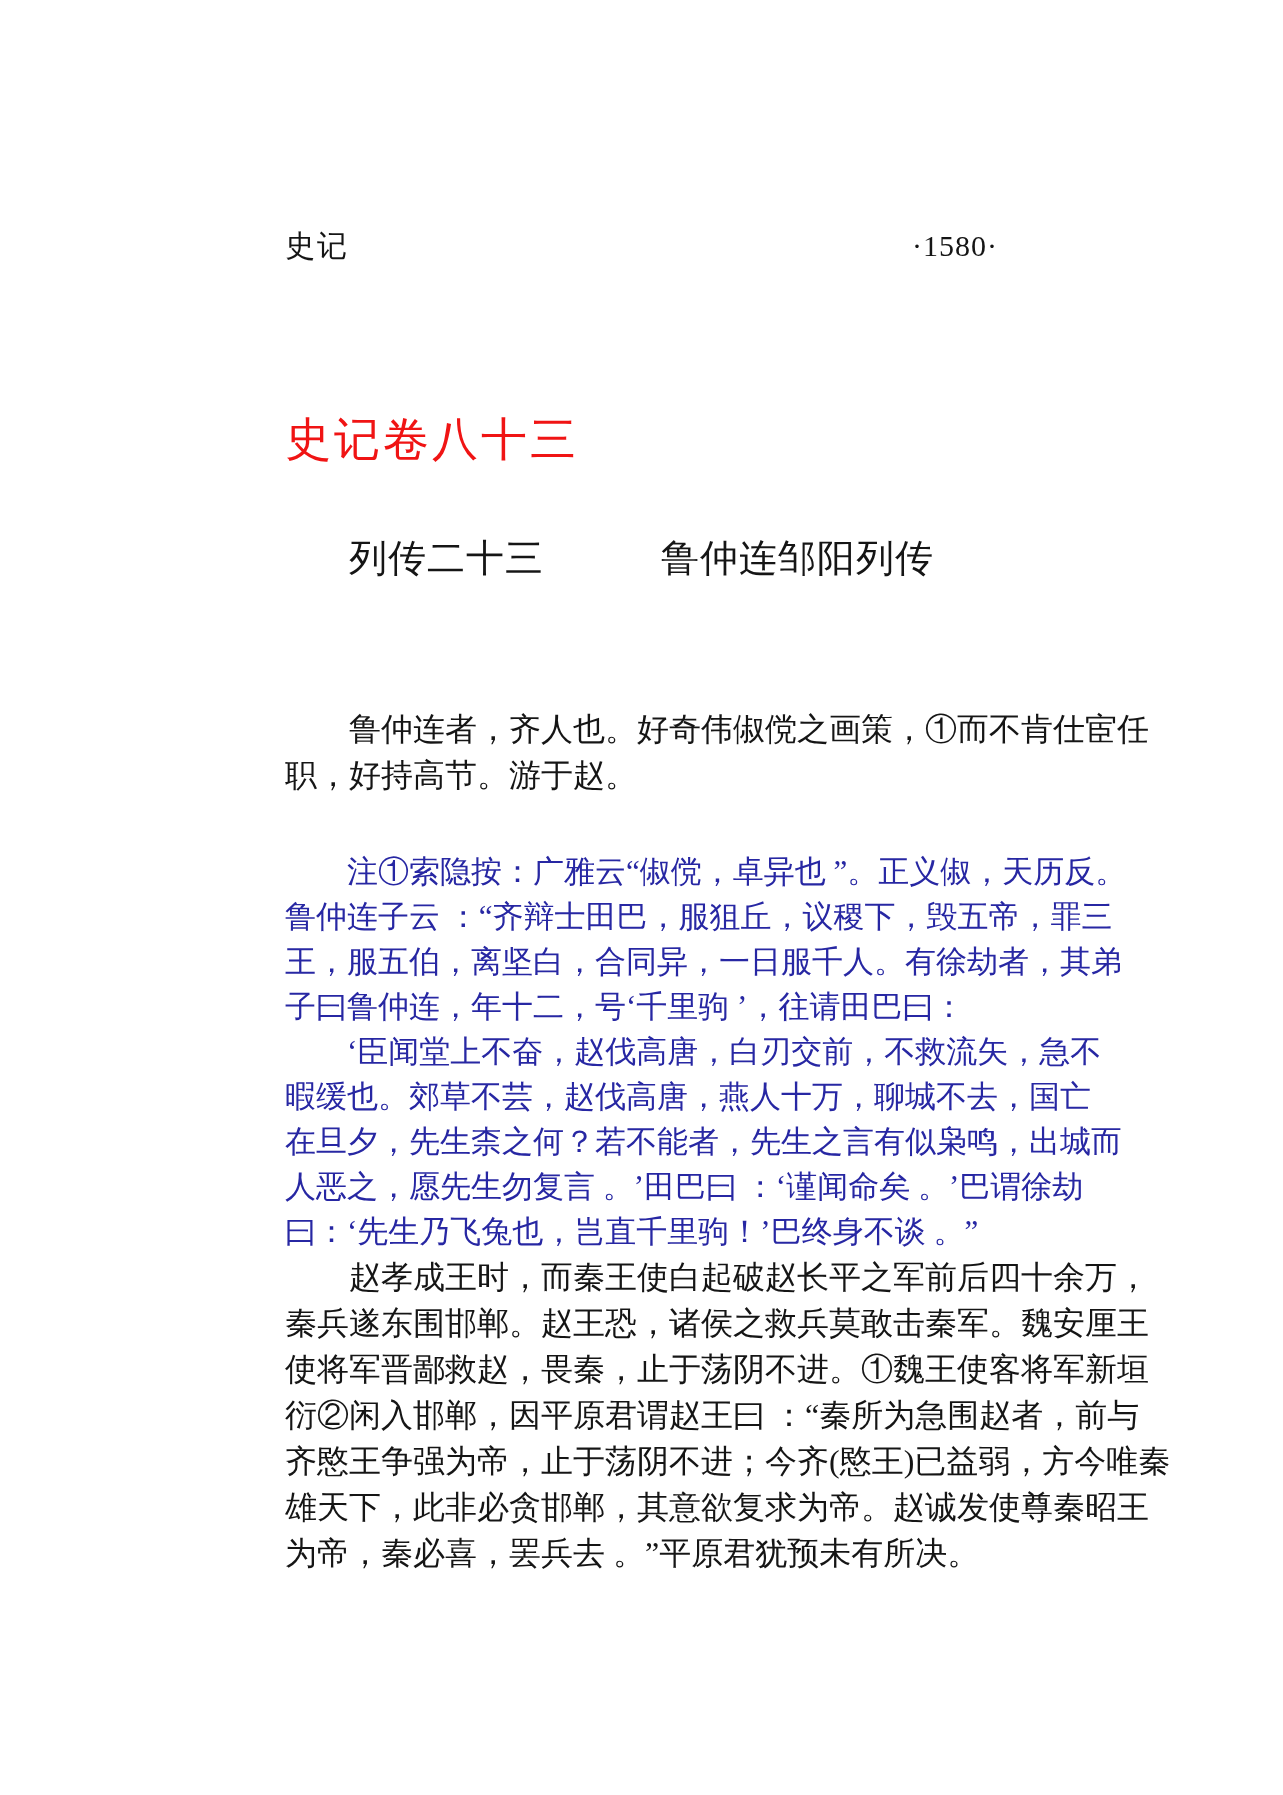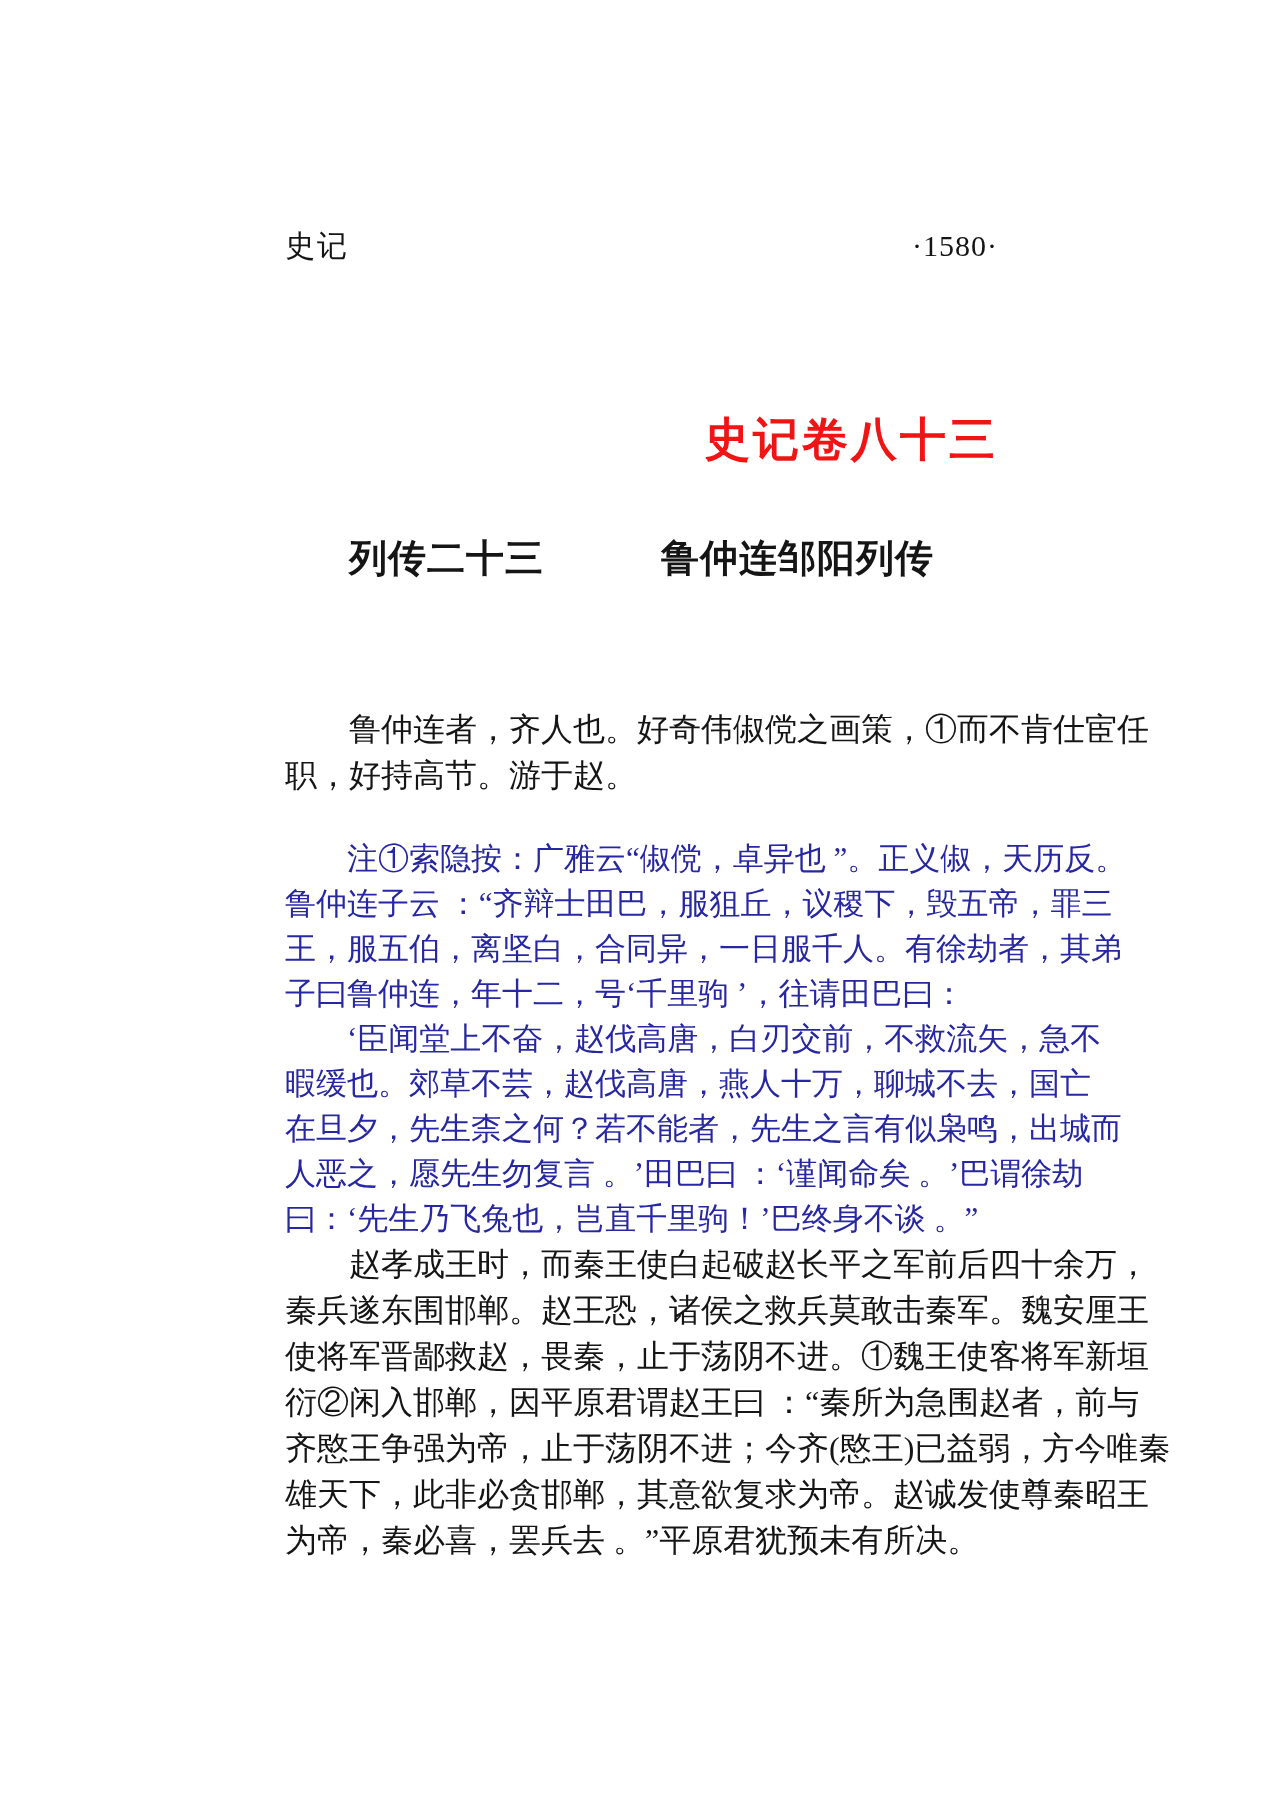--- a/index.html
+++ b/index.html
@@ -25,48 +25,48 @@
   .running-title {
     font-family: "Liberation Serif", "DejaVu Serif", serif;
     letter-spacing: 2px;
   }
   .page-number {
     font-family: "Liberation Serif", "DejaVu Serif", serif;
     letter-spacing: 1px;
   }
   .chapter-title {
     margin: 150px 0 0 0;
-    text-align: right;
+    text-align: left;
     font-family: "Liberation Sans", "DejaVu Sans", sans-serif;
-    font-weight: bold;
+    font-weight: normal;
     font-size: 46px;
     line-height: 50px;
     letter-spacing: 3px;
     color: var(--title-red, #f01414);
   }
   .section-title {
     margin: 72px 0 0 0;
     text-align: center;
     font-family: "Liberation Sans", "DejaVu Sans", sans-serif;
-    font-weight: bold;
+    font-weight: normal;
     font-size: 38px;
     line-height: 44px;
     letter-spacing: 1px;
     white-space: pre;
     color: var(--ink, #151515);
   }
   .body-text { margin-top: 126px; }
   .paragraph { margin: 0; }
   .paragraph .line {
     white-space: pre;
     font-size: 32px;
     line-height: 46px;
     color: var(--ink, #151515);
   }
-  .paragraph.annotation { margin-top: 38px; }
+  .paragraph.annotation { margin-top: 51px; }
   .paragraph.annotation .line {
     font-size: 31px;
     line-height: 45px;
     color: var(--note-blue, #2727a3);
   }
 </style>
 </head>
 <body>
 
 <div class="page">

